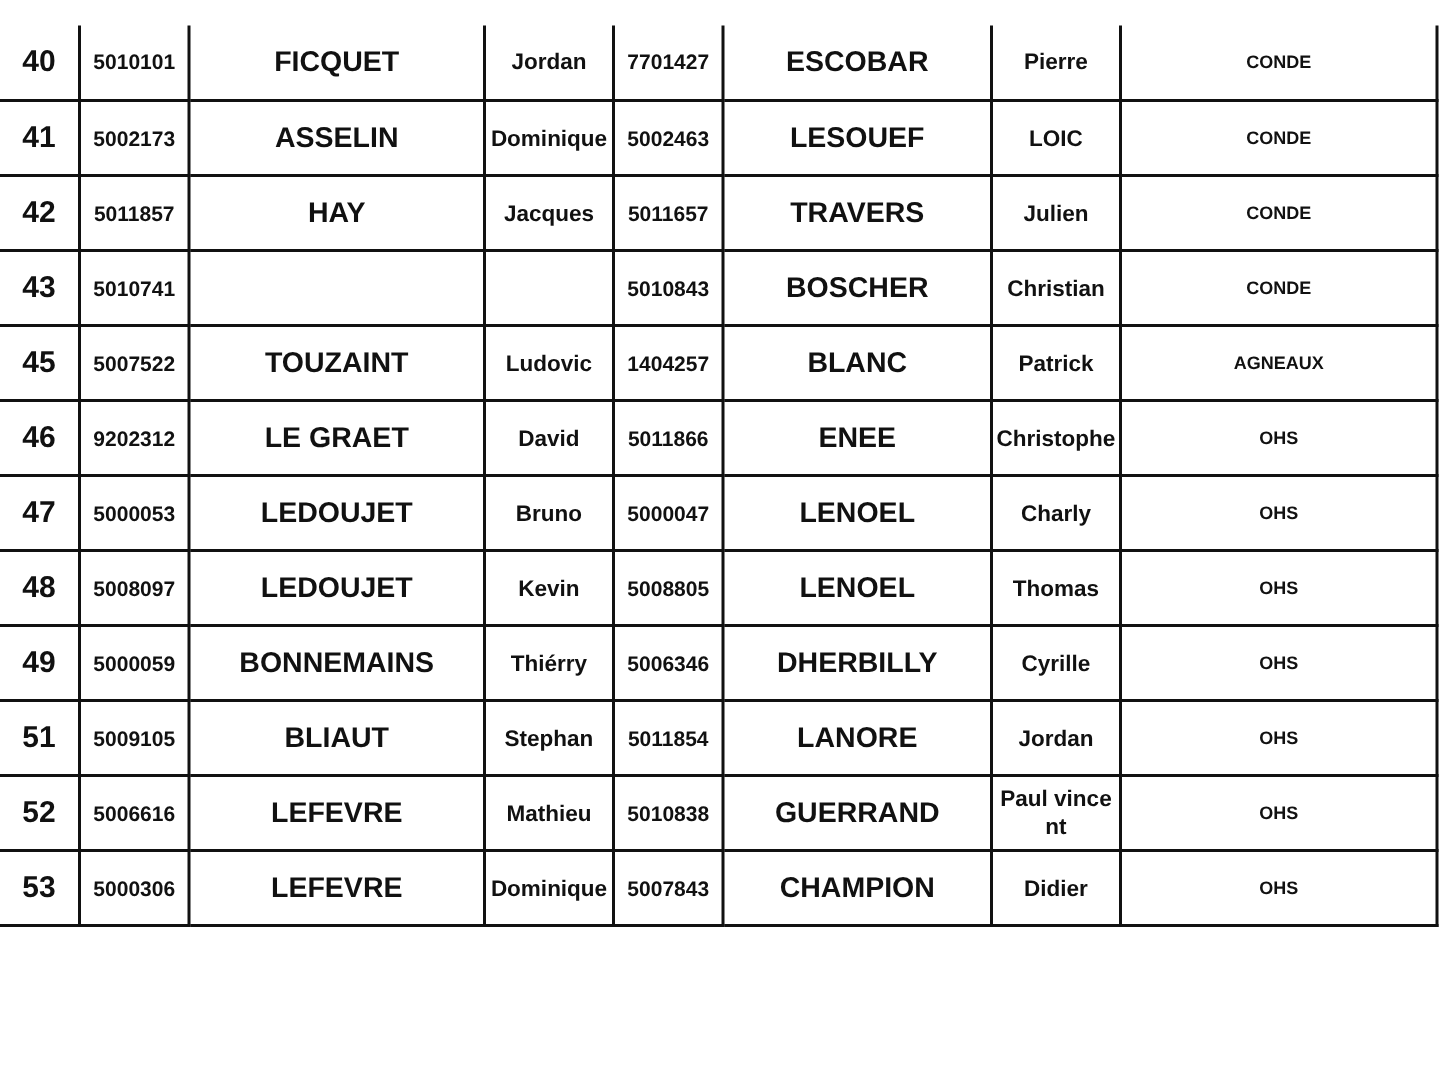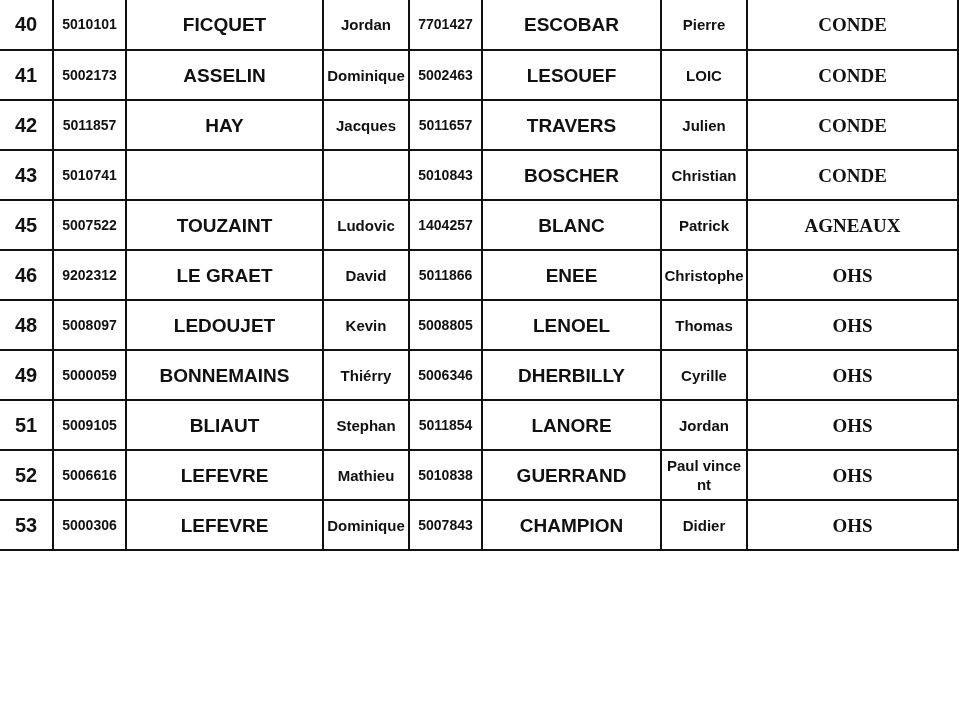--- a/index.html
+++ b/index.html
@@ -1,26 +1,26 @@
 <!DOCTYPE html>
 <html><head>
   <meta charset="utf-8">
   <style>
     html, body { margin: 0; padding: 0; background: #ffffff; }
     body { width: 959px; height: 721px; overflow: hidden; position: relative; font-family: "Liberation Sans", sans-serif; color: #111; }
     .sheet { position: absolute; left: 0; top: 0; width: 959px; height: 721px; background: #fff; }
-    table { position: absolute; left: 0; top: 0; border-collapse: collapse; table-layout: fixed; width: 958px; border-radius: 16px; }
+    table { position: absolute; left: 0; top: 17px; border-collapse: collapse; table-layout: fixed; width: 958px; border-radius: 16px; }
     td { border: 2px solid #111; height: 48px; padding: 0 2px; text-align: center; vertical-align: middle; font-weight: bold; line-height: 19px; overflow: hidden; }
     tr:first-child td { border-top: none; height: 49px; }
     td:first-child { border-left: none; }
     .c-num { font-size: 20px; }
     .c-id { font-size: 14px; }
     .c-name { font-size: 19px; }
     .c-first { font-size: 15px; word-break: break-all; }
-    .c-club { font-size: 19px; font-family: Liberation Serif, serif; }
+    .c-club { font-size: 12px; }
   </style>
 </head>
 <body>
 
 <div class="sheet">
   <table>
     <colgroup>
       <col style="width:53px">
       <col style="width:73px">
       <col style="width:197px">
@@ -85,20 +85,30 @@
           <td class="c-num">46</td>
           <td class="c-id">9202312</td>
           <td class="c-name">LE GRAET</td>
           <td class="c-first">David</td>
           <td class="c-id">5011866</td>
           <td class="c-name">ENEE</td>
           <td class="c-first">Christophe</td>
           <td class="c-club">OHS</td>
         </tr>
         <tr>
+          <td class="c-num">47</td>
+          <td class="c-id">5000053</td>
+          <td class="c-name">LEDOUJET</td>
+          <td class="c-first">Bruno</td>
+          <td class="c-id">5000047</td>
+          <td class="c-name">LENOEL</td>
+          <td class="c-first">Charly</td>
+          <td class="c-club">OHS</td>
+        </tr>
+        <tr>
           <td class="c-num">48</td>
           <td class="c-id">5008097</td>
           <td class="c-name">LEDOUJET</td>
           <td class="c-first">Kevin</td>
           <td class="c-id">5008805</td>
           <td class="c-name">LENOEL</td>
           <td class="c-first">Thomas</td>
           <td class="c-club">OHS</td>
         </tr>
         <tr>

